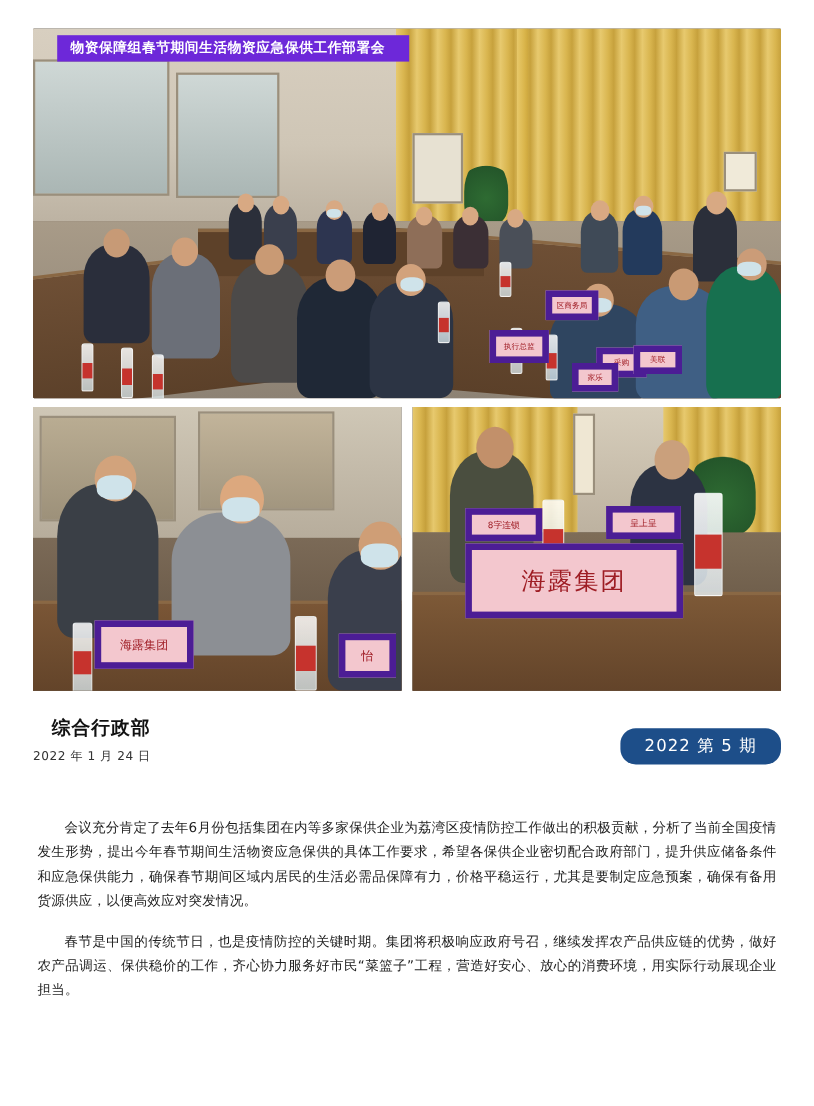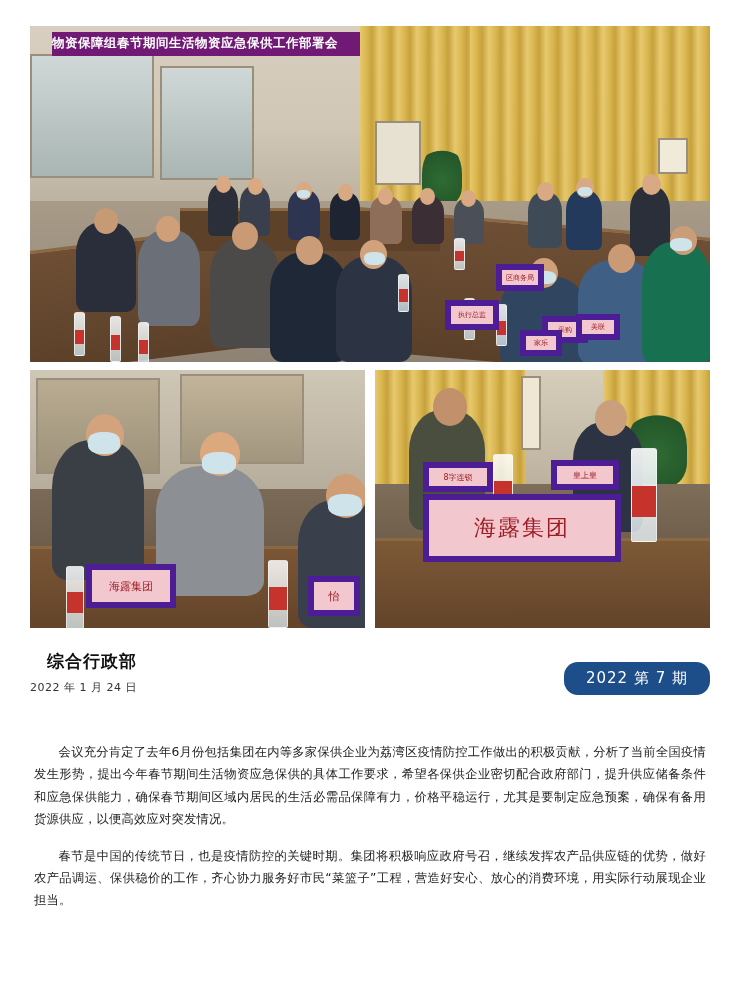--- a/index.html
+++ b/index.html
@@ -75,25 +75,25 @@
     height: 48%;
     background: linear-gradient(180deg,#a89b88 0%, #8d8274 100%);
   }
   .table-top {
     position: absolute;
     background: linear-gradient(180deg,#6e4f35 0%, #5b4029 100%);
     border-top: 3px solid #8a6844;
   }
   .banner {
     position: absolute;
-    background: #701a75;
+    background: #6d28d9;
     color: #fff;
     font-size: 12.5px;
     line-height: 1;
-    padding: 5px 8px 6px 0;
+    padding: 5px 8px 6px 12px;
     letter-spacing: .5px;
     white-space: nowrap;
     font-family: "DejaVu Sans", sans-serif;
     font-weight: bold;
     overflow: hidden;
   }
   .person {
     position: absolute;
     border-radius: 42% 42% 16% 16% / 34% 34% 12% 12%;
   }
@@ -356,21 +356,21 @@
         </div>
       </div>
     </div>
   </div>
 
   <div class="meta">
     <div class="dept">
       <div class="dept-name">综合行政部</div>
       <div class="dept-date">2022 年 1 月 24 日</div>
     </div>
-    <div class="issue-badge">2022 第 7 期</div>
+    <div class="issue-badge">2022 第 5 期</div>
   </div>
 
   <div class="article">
     <div class="body">
       <p>会议充分肯定了去年6月份包括集团在内等多家保供企业为荔湾区疫情防控工作做出的积极贡献，分析了当前全国疫情发生形势，提出今年春节期间生活物资应急保供的具体工作要求，希望各保供企业密切配合政府部门，提升供应储备条件和应急保供能力，确保春节期间区域内居民的生活必需品保障有力，价格平稳运行，尤其是要制定应急预案，确保有备用货源供应，以便高效应对突发情况。</p>
       <p>春节是中国的传统节日，也是疫情防控的关键时期。集团将积极响应政府号召，继续发挥农产品供应链的优势，做好农产品调运、保供稳价的工作，齐心协力服务好市民“菜篮子”工程，营造好安心、放心的消费环境，用实际行动展现企业担当。</p>
     </div>
   </div>
 
 </div>

